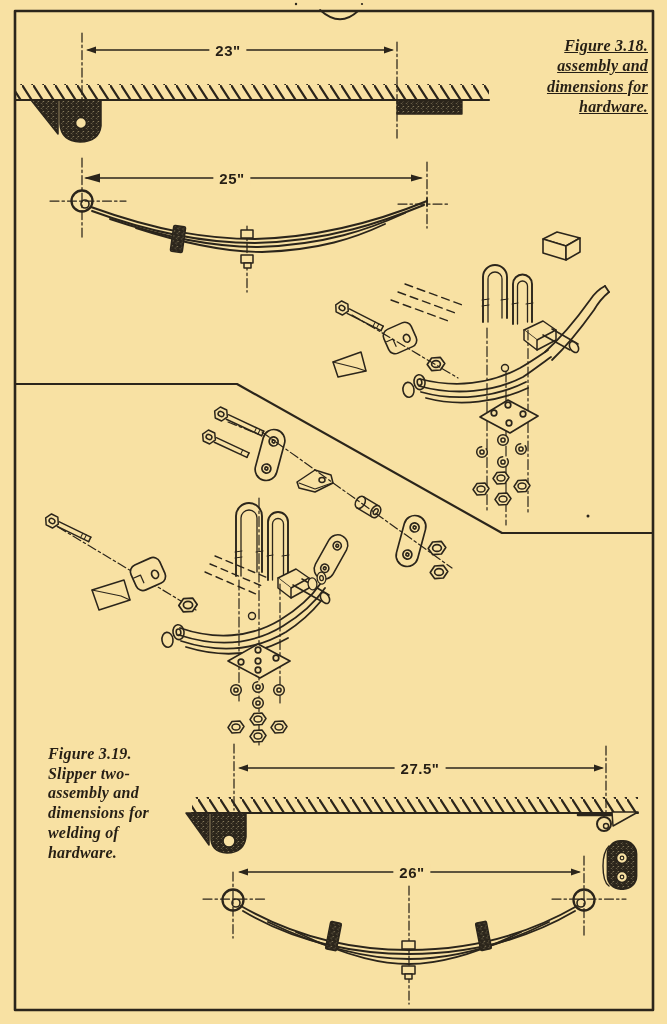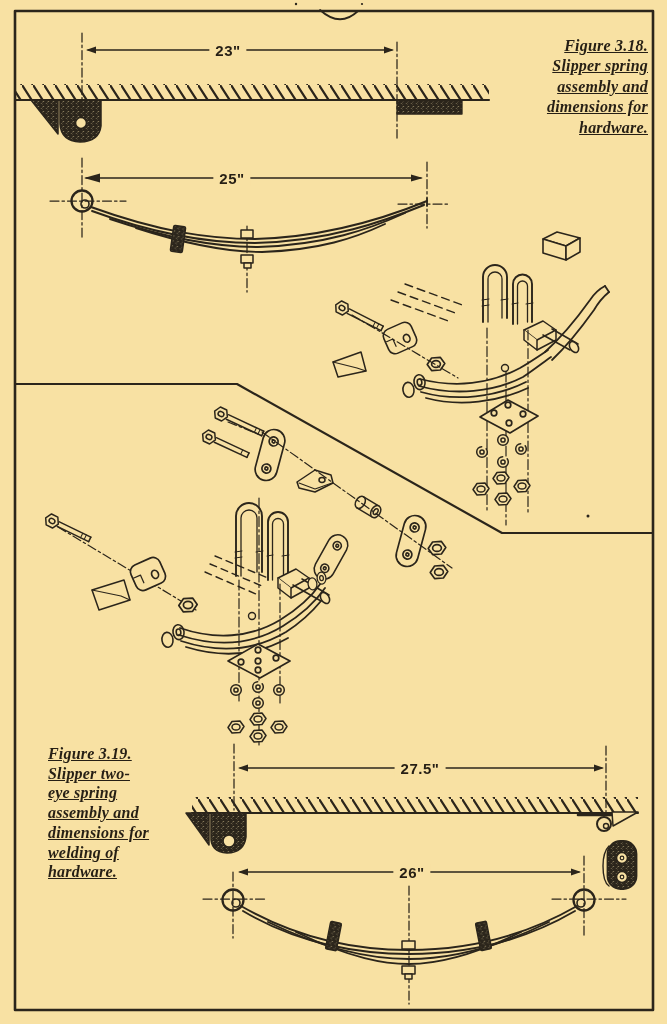--- a/index.html
+++ b/index.html
@@ -2,21 +2,21 @@
 <html><head>
 <meta charset="utf-8">
 <style>
   html,body{margin:0;padding:0;background:#f8e1a3;}
   .page{position:relative;width:667px;height:1024px;background:#f8e1a3;overflow:hidden;
         font-family:"Liberation Serif", serif;}
   svg.art{position:absolute;left:0;top:0;}
   .caption{position:absolute;font-family:"Liberation Serif",serif;font-weight:bold;
            font-style:italic;color:#261f15;font-size:16px;line-height:20.4px;letter-spacing:.2px;}
   #cap318{top:36px;right:19px;width:170px;text-align:right;text-decoration:underline;}
-  #cap319{top:744px;left:48px;width:160px;text-align:left;line-height:19.7px;text-decoration:underline;}
+  #cap319{top:744px;left:48px;width:160px;text-align:left;line-height:19.7px;}
   .dim{position:absolute;transform:translate(-50%,-50%);background:#f8e1a3;padding:0 6px;
        font-family:"Liberation Sans",sans-serif;font-weight:bold;font-size:15px;
        color:#261f15;letter-spacing:.5px;white-space:nowrap;}
   #dim23{left:228px;top:50px;}
   #dim25{left:232px;top:178px;}
   #dim275{left:420px;top:768px;}
   #dim26{left:412px;top:872px;}
 </style>
 </head>
 <body>
@@ -400,30 +400,28 @@
     <g stroke-width="1.5" fill="#f8e1a3">
       <rect x="402" y="941" width="13" height="8"></rect>
       <rect x="402" y="966" width="13" height="8"></rect>
       <rect x="405" y="974" width="7" height="5"></rect>
     </g>
   </g>
 </svg>
 
 <div class="caption" id="cap318">
   <div>Figure 3.18.</div>
-  <div>Slipper spring</div>
   <div>assembly and</div>
   <div>dimensions for</div>
   <div>hardware.</div>
 </div>
 
 <div class="caption" id="cap319">
   <div>Figure 3.19.</div>
   <div>Slipper two-</div>
-  <div>eye spring</div>
   <div>assembly and</div>
   <div>dimensions for</div>
   <div>welding of</div>
   <div>hardware.</div>
 </div>
 
 <div class="dim" id="dim23">23"</div>
 <div class="dim" id="dim25">25"</div>
 <div class="dim" id="dim275">27.5"</div>
 <div class="dim" id="dim26">26"</div>

